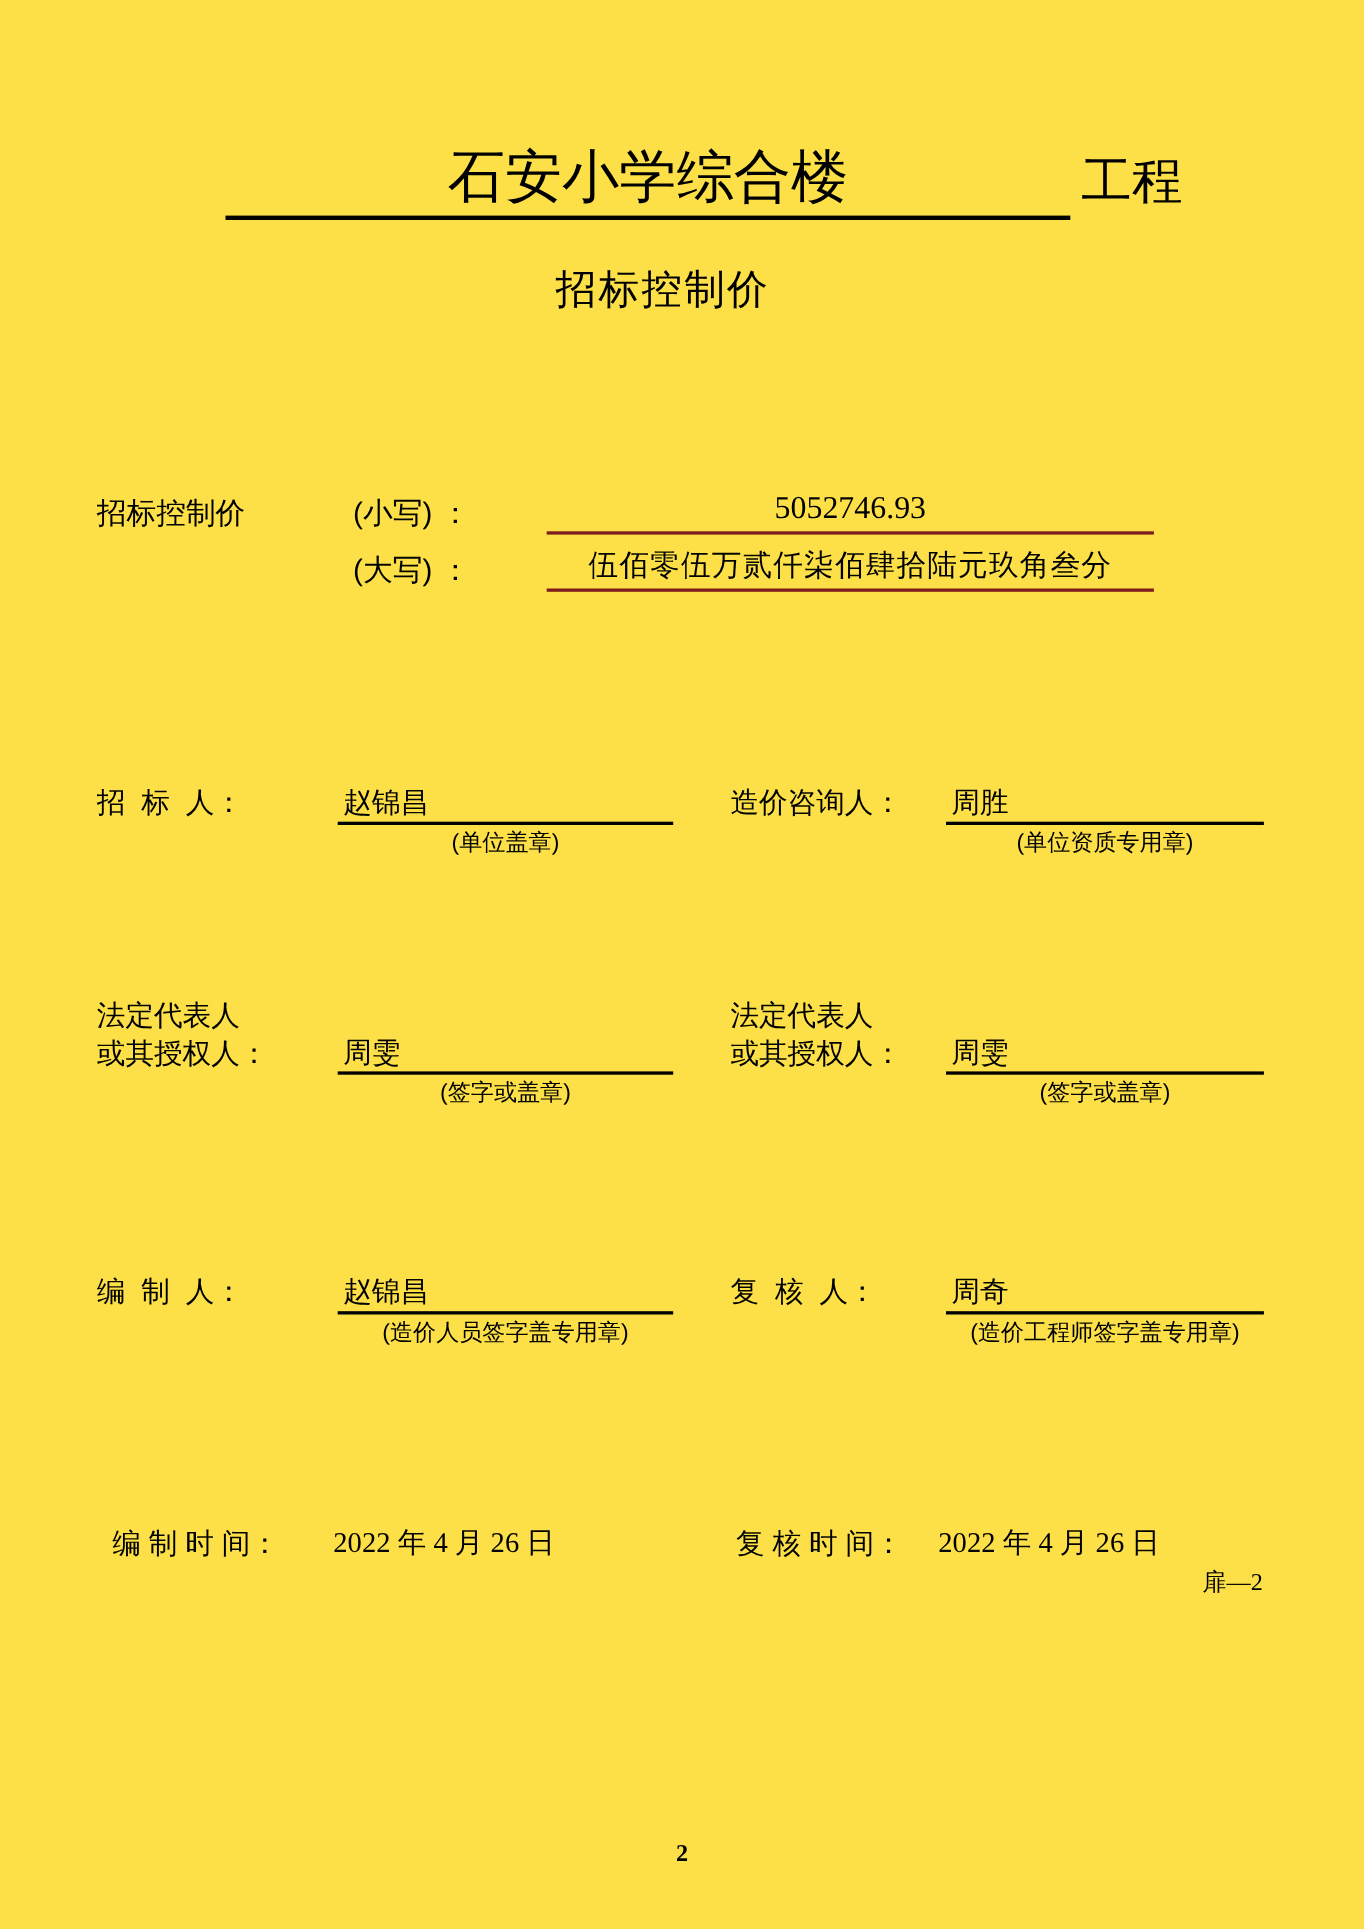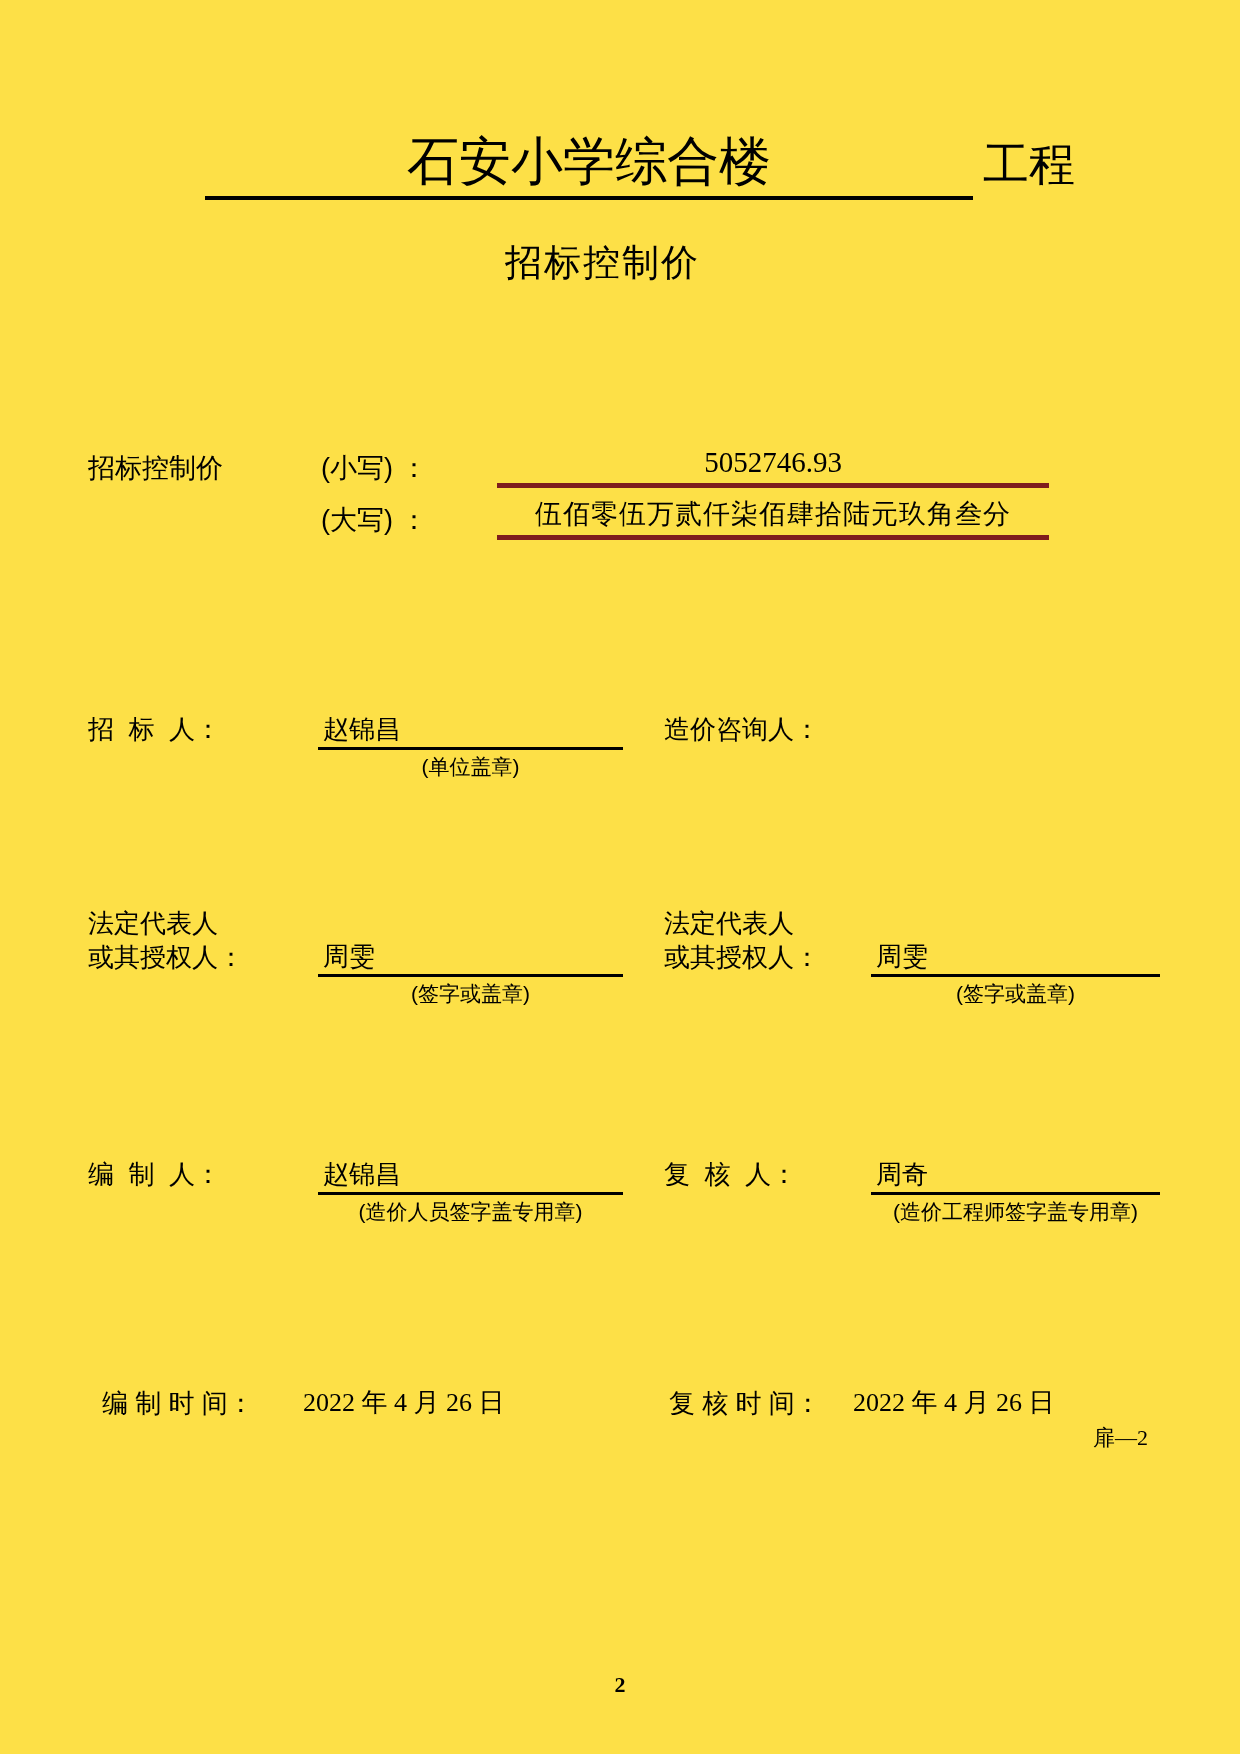--- a/index.html
+++ b/index.html
@@ -57,30 +57,30 @@
     right: 191px;
     display: flex;
     align-items: flex-end;
   }
   .price-row.small { top: 441px; }
   .price-row.big   { top: 493px; }
   .price-label { width: 233px; font-size: 27px; line-height: 40px; white-space: nowrap; }
   .price-paren { width: 176px; font-size: 27px; line-height: 40px; white-space: nowrap; }
   .price-field {
     flex: 1;
-    border-bottom: 5px solid #7f1d1d;
+    border-bottom: 3px solid #7f1d1d;
     text-align: center;
     font-size: 29px;
     line-height: 42px;
     white-space: nowrap;
   }
   .price-field.cjk { font-size: 27px; letter-spacing: 1px; }
 
   
-  .sig-block { position: absolute; display: flex; gap: 11px; }
+  .sig-block { position: absolute; display: flex; }
   .sig-label {
     font-size: 26px;
     line-height: 36px;
     white-space: pre;
   }
   .sig-label.two-line { line-height: 34px; white-space: pre-line; }
   .sig-field { display: flex; flex-direction: column; }
   .sig-name {
     font-size: 26px;
     line-height: 36px;
@@ -156,20 +156,24 @@
 
   <div class="sig-block pos-bidder">
     <div class="sig-label">招  标  人：</div>
     <div class="sig-field">
       <div class="sig-name">赵锦昌</div>
       <div class="sig-caption">(单位盖章)</div>
     </div>
   </div>
   <div class="sig-block pos-consultant">
     <div class="sig-label">造价咨询人：</div>
+    <div class="sig-field">
+      <div class="sig-name">周胜</div>
+      <div class="sig-caption">(单位资质专用章)</div>
+    </div>
   </div>
 
   <div class="sig-block pos-bidder-rep">
     <div class="sig-label two-line"><span>法定代表人</span><br><span>或其授权人：</span></div>
     <div class="sig-field">
       <div class="sig-name offset">周雯</div>
       <div class="sig-caption">(签字或盖章)</div>
     </div>
   </div>
   <div class="sig-block pos-consultant-rep">

